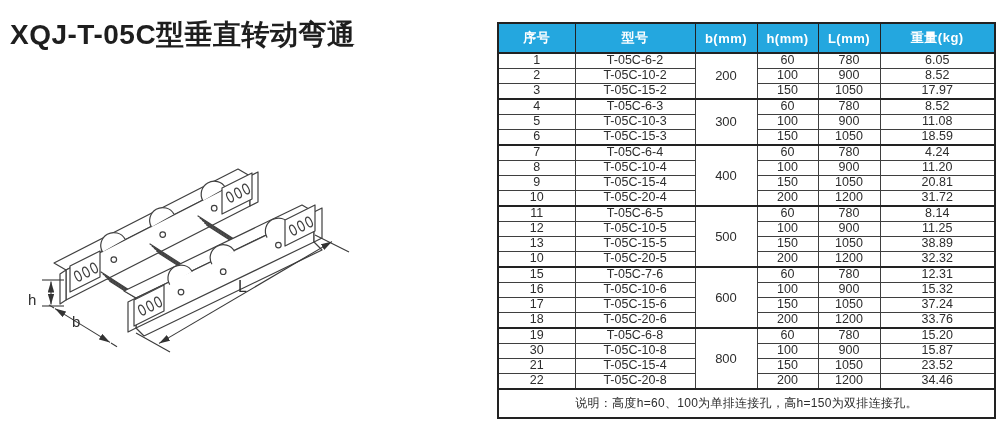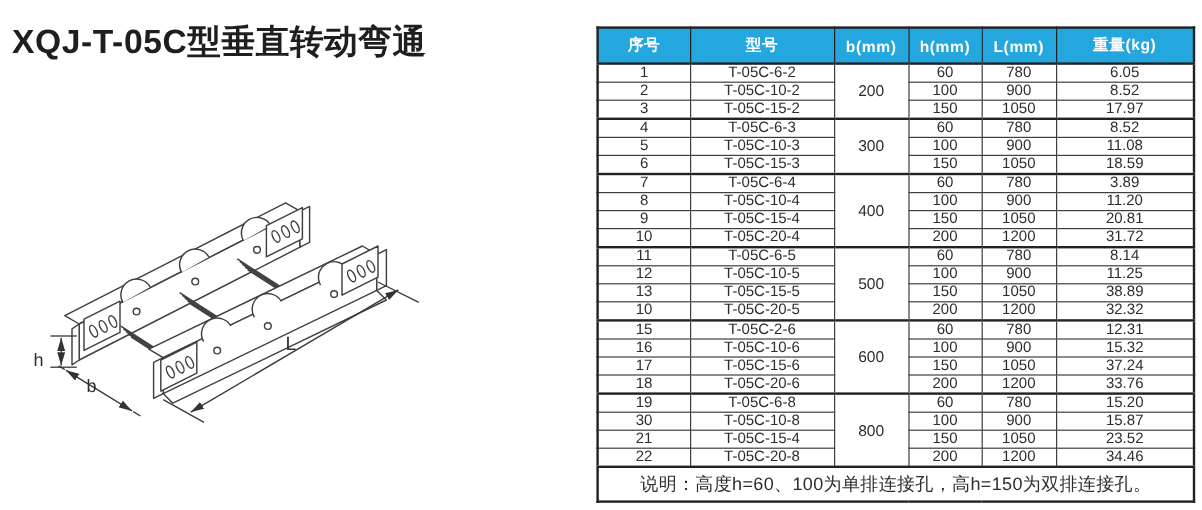--- a/index.html
+++ b/index.html
@@ -30,21 +30,21 @@
   }
   table.spec td{
     font-size:12.5px;color:var(--body_text,#2d2d2d);
     text-align:center;vertical-align:middle;
     height:14px;padding:0;line-height:1.05;
     border:1px solid #3f3f3f;
   }
   table.spec tr.group-start td{border-top:2px solid #222222;}
   table.spec td.bcell{font-size:13px;}
   table.spec tr.note-row td{
-    height:27px;font-size:15px;border-top:2px solid #222222;letter-spacing:.3px;
+    height:27px;font-size:12px;border-top:2px solid #222222;letter-spacing:.3px;
   }
 </style>
 </head>
 <body>
 
 <div class="page-title">XQJ-T-05C型垂直转动弯通</div>
 
 <svg class="drawing" width="500" height="425" viewBox="0 0 500 425" xmlns="http://www.w3.org/2000/svg">
   <defs>
     <marker id="arr" viewBox="0 0 10 6" refX="10" refY="3" markerWidth="10" markerHeight="6" orient="auto-start-reverse">
@@ -203,21 +203,21 @@
         <td>150</td>
         <td>1050</td>
         <td>18.59</td>
       </tr>
       <tr class="group-start">
         <td>7</td>
         <td>T-05C-6-4</td>
         <td rowspan="4" class="bcell">400</td>
         <td>60</td>
         <td>780</td>
-        <td>3.89</td>
+        <td>4.24</td>
       </tr>
       <tr>
         <td>8</td>
         <td>T-05C-10-4</td>
         <td>100</td>
         <td>900</td>
         <td>11.20</td>
       </tr>
       <tr>
         <td>9</td>
@@ -257,21 +257,21 @@
       </tr>
       <tr>
         <td>10</td>
         <td>T-05C-20-5</td>
         <td>200</td>
         <td>1200</td>
         <td>32.32</td>
       </tr>
       <tr class="group-start">
         <td>15</td>
-        <td>T-05C-2-6</td>
+        <td>T-05C-7-6</td>
         <td rowspan="4" class="bcell">600</td>
         <td>60</td>
         <td>780</td>
         <td>12.31</td>
       </tr>
       <tr>
         <td>16</td>
         <td>T-05C-10-6</td>
         <td>100</td>
         <td>900</td>

